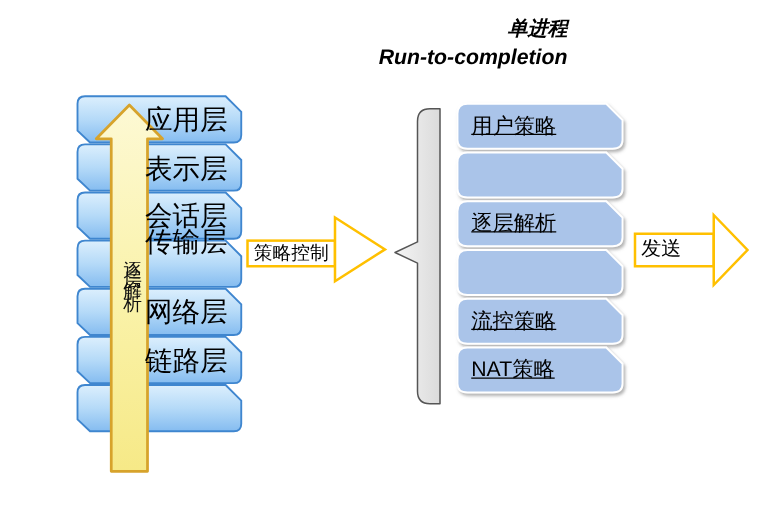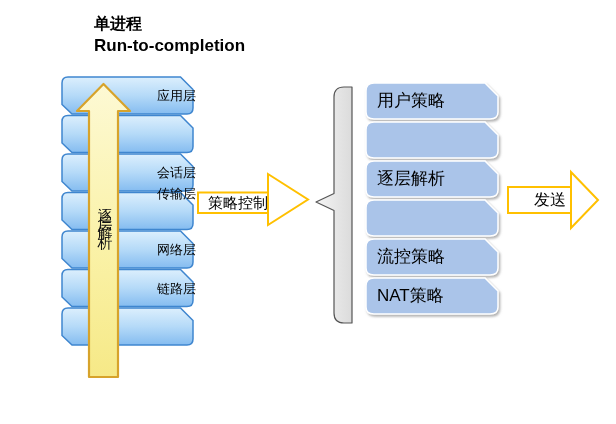--- a/index.html
+++ b/index.html
@@ -2,31 +2,31 @@
 <html><head>
 <meta charset="utf-8">
 <style>
   html,body{margin:0;padding:0;background:#fff;}
   .canvas{
     position:relative;width:616px;height:424px;background:#ffffff;overflow:hidden;
     font-family:"Liberation Sans",sans-serif;color:#000;
   }
   .shapes{position:absolute;left:0;top:0;}
   .txt{position:absolute;white-space:nowrap;}
-  .title{left:94px;top:13px;width:360px;text-align:left;font-weight:bold;line-height:22px;}
+  .title{left:94px;top:13px;width:360px;text-align:right;font-weight:bold;line-height:22px;font-style:italic;}
   .title .cn{font-size:16px;}
   .title .en{font-size:17px;}
-  .layer-label{left:116px;width:80px;height:37px;line-height:37px;text-align:right;font-size:13px;}
+  .layer-label{left:116px;width:80px;height:37px;line-height:37px;text-align:left;font-size:22px;}
   .uparrow-label{
     left:95px;top:196px;writing-mode:vertical-rl;text-orientation:upright;
     letter-spacing:9px;font-size:15px;color:#111;
   }
-  .policy-ctl-label{left:198px;top:193px;width:70px;height:20px;line-height:20px;text-align:right;font-size:15px;}
-  .policy-label{left:377px;width:116px;height:36px;line-height:36px;font-size:17px;}
-  .send-label{left:509px;top:187px;width:62px;height:26px;line-height:26px;padding-left:4px;font-size:16px;margin-left:21px;}
+  .policy-ctl-label{left:198px;top:193px;width:70px;height:20px;line-height:20px;text-align:center;font-size:15px;}
+  .policy-label{left:377px;width:116px;height:36px;line-height:36px;font-size:17px;text-decoration:underline;}
+  .send-label{left:509px;top:187px;width:62px;height:26px;line-height:26px;padding-left:4px;font-size:16px;}
   .caption{left:56px;top:384px;font-size:18px;font-weight:bold;letter-spacing:0.5px;}
 </style>
 </head>
 <body>
 
 <div class="canvas">
 
   <svg class="shapes" width="616" height="424" viewBox="0 0 616 424">
     <defs>
       <linearGradient id="gBox" x1="0" y1="0" x2="0" y2="1">
@@ -77,20 +77,21 @@
     <rect x="508" y="187" width="63" height="26" fill="#ffffff" stroke="#ffc000" stroke-width="2"></rect>
     <path d="M571,172 L598,200 L571,228 Z" fill="#ffffff" stroke="#ffc000" stroke-width="2"></path>
   </svg>
 
   <div class="txt title">
     <div class="cn">单进程</div>
     <div class="en">Run-to-completion</div>
   </div>
 
   <div class="txt layer-label" style="top:77px">应用层</div>
+  <div class="txt layer-label" style="top:115.5px">表示层</div>
   <div class="txt layer-label" style="top:154px">会话层</div>
   <div class="txt layer-label" style="top:175px">传输层</div>
   <div class="txt layer-label" style="top:269.5px">链路层</div>
   <div class="txt layer-label" style="top:231px">网络层</div>
 
   <div class="txt uparrow-label">逐层解析</div>
 
   <div class="txt policy-ctl-label">策略控制</div>
 
   <div class="txt policy-label" style="top:83px">用户策略</div>

